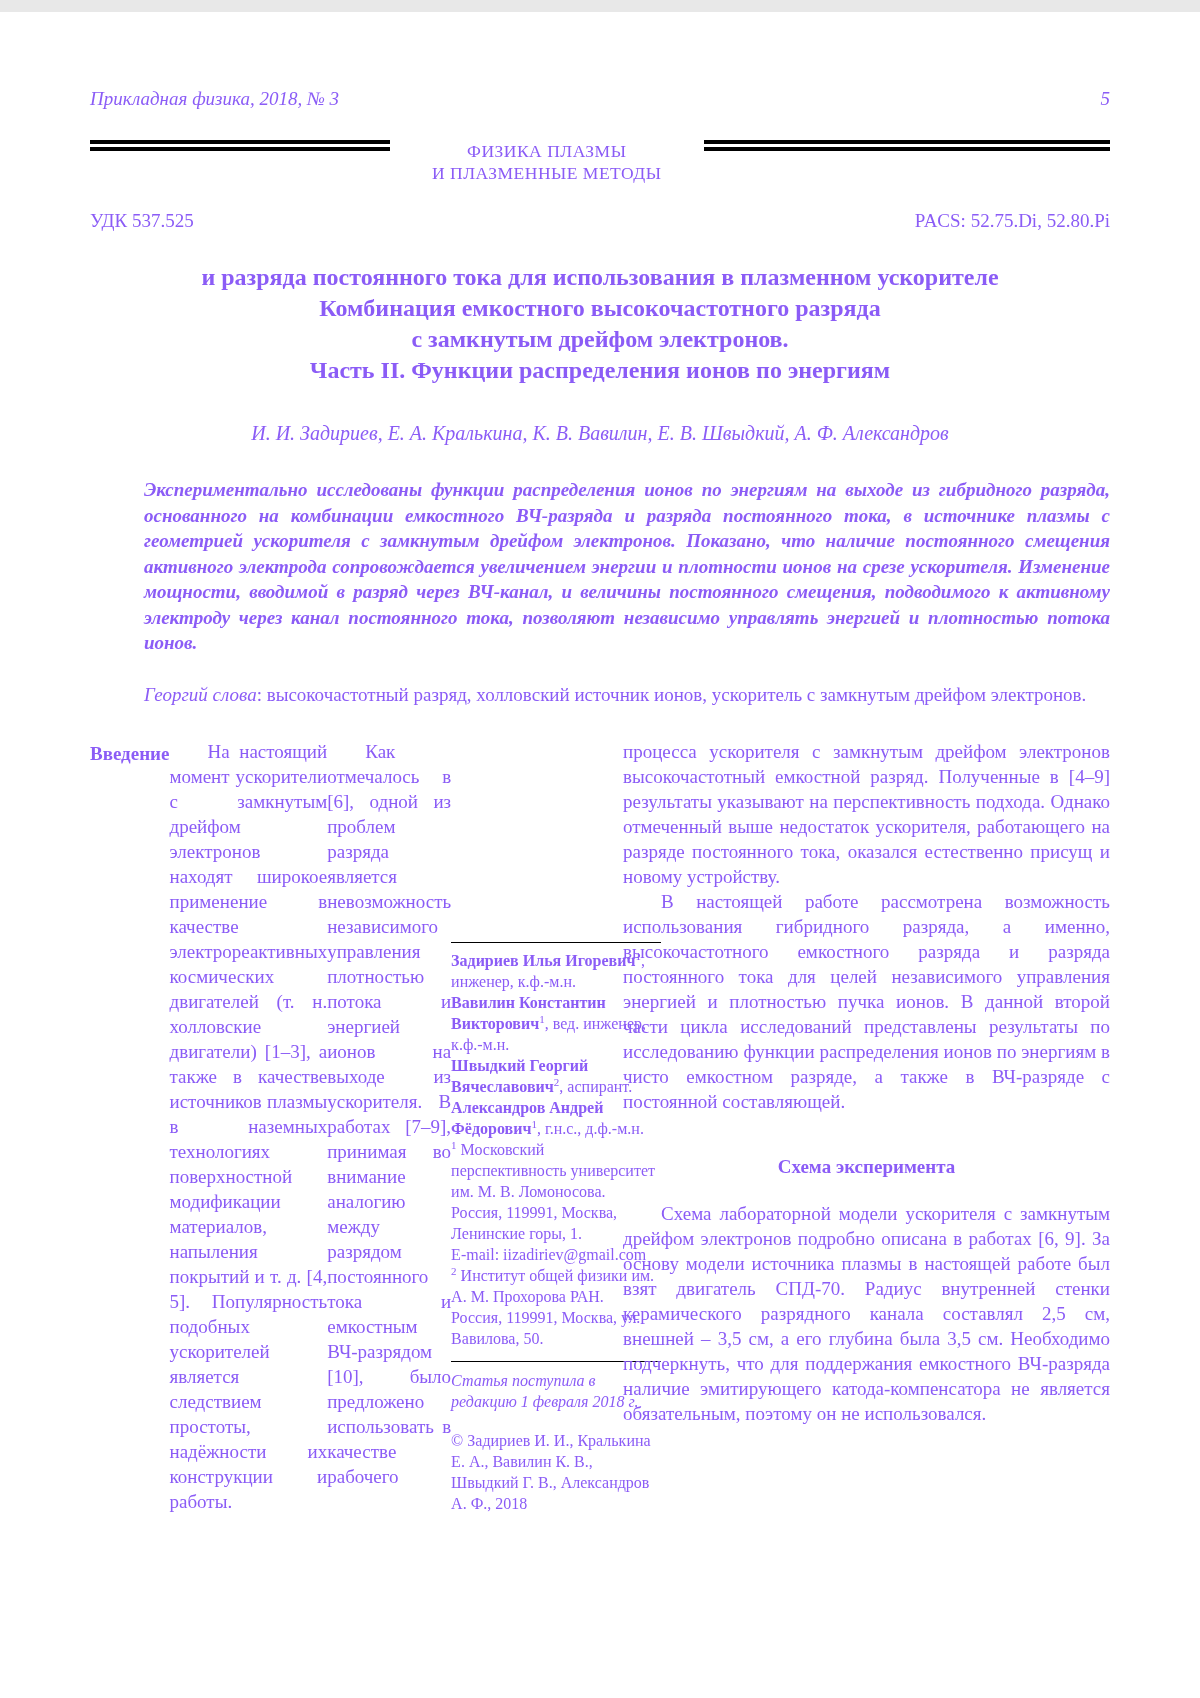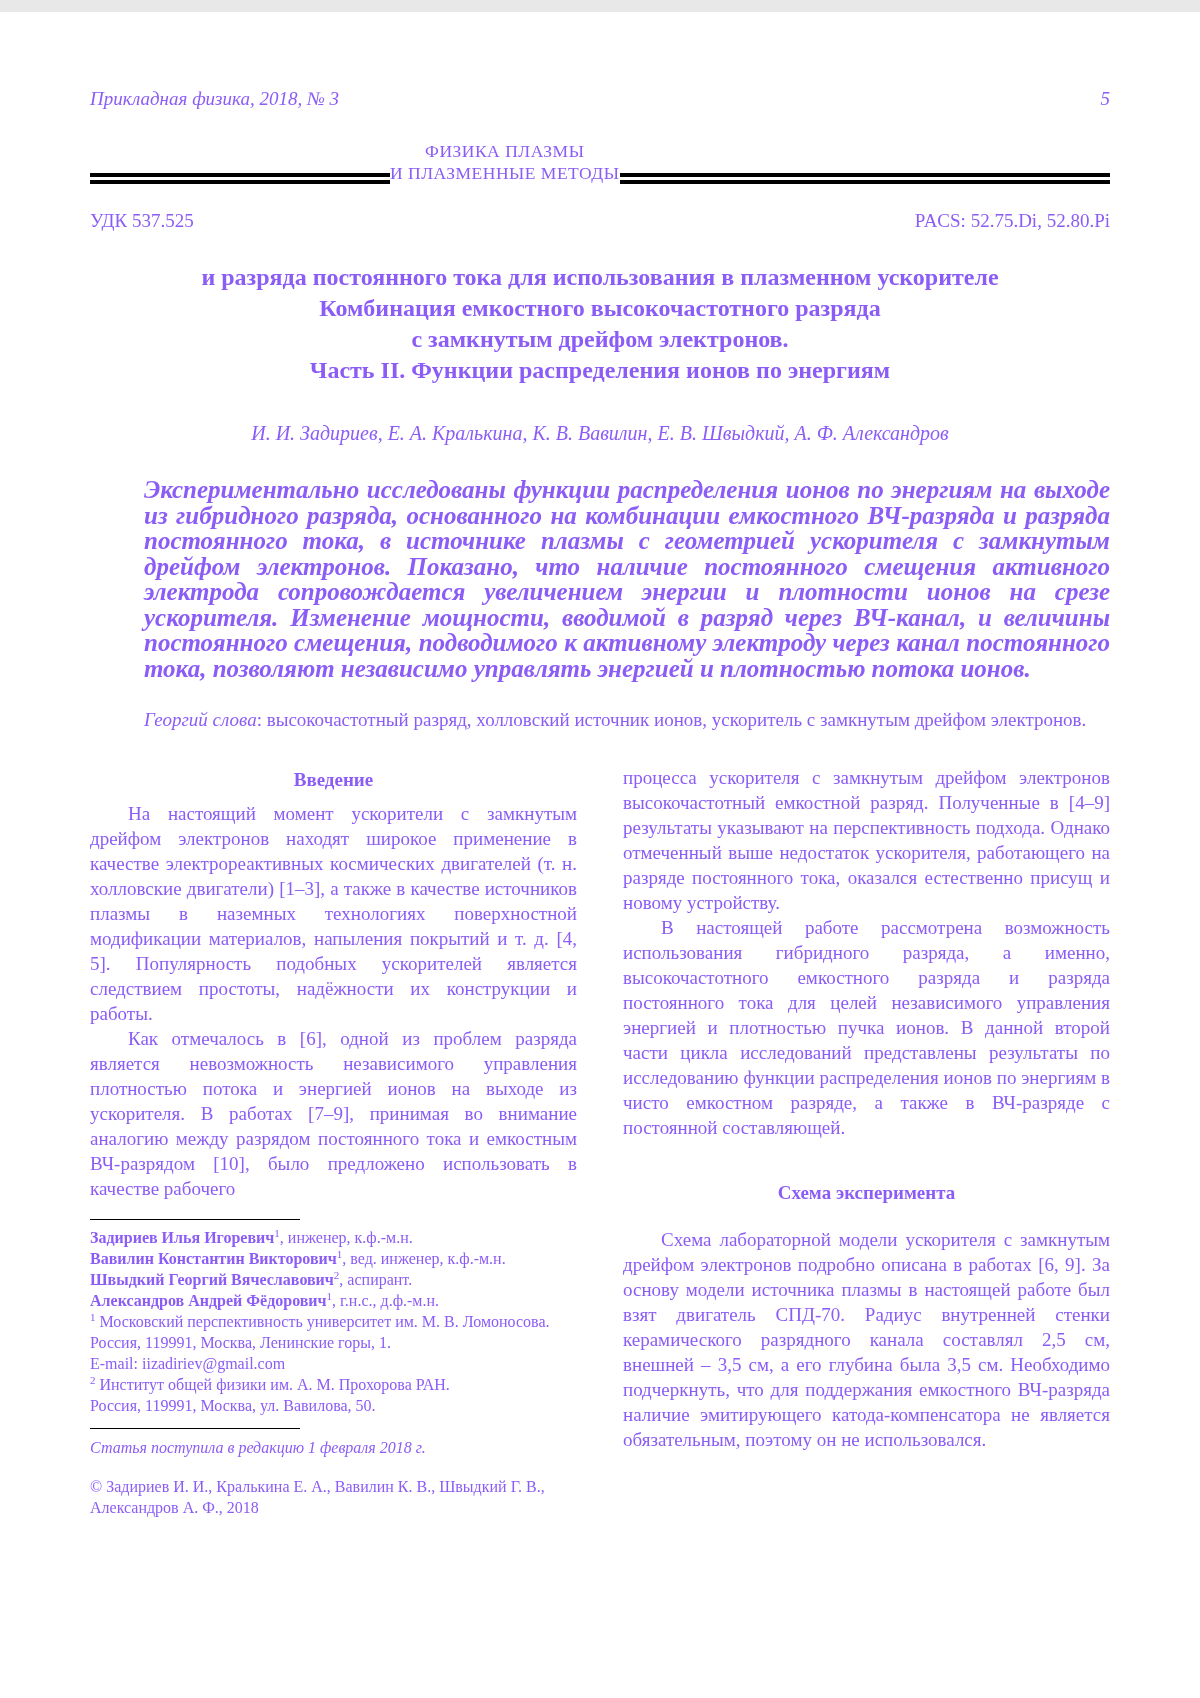--- a/index.html
+++ b/index.html
@@ -21,22 +21,23 @@
     display: flex;
     justify-content: space-between;
     font-style: italic;
     font-size: 19px;
     line-height: 22px;
   }
 
   
   .section-banner {
     display: flex;
-    align-items: flex-end;
+    align-items: flex-start;
     margin-top: 30px;
+    gap: 42px;
   }
   .banner-rule {
     height: 11px;
     border-top: 4px solid #000;
     border-bottom: 4px solid #000;
     box-sizing: border-box;
   }
   .banner-rule.left { width: 300px; }
   .banner-rule.right { flex: 1; }
   .banner-text {
@@ -69,42 +70,42 @@
     font-style: italic;
     font-size: 20px;
   }
 
   
   .abstract {
     margin-top: 32px;
     padding-left: 54px;
     font-weight: bold;
     font-style: italic;
-    font-size: 25px;
+    font-size: 19px;
     line-height: 25.5px;
     text-align: justify;
   }
   .keywords {
     margin-top: 26px;
     font-size: 19px;
     line-height: 25.5px;
     text-align: justify;
     text-indent: 54px;
   }
   .keywords .kw-label { font-style: italic; }
 
   
   .columns {
     display: flex;
     margin-top: 32px;
     gap: 46px;
     align-items: stretch;
   }
   .col { width: 487px; font-size: 19px; line-height: 25px; }
-  .col-left { display: flex; flex-direction: column; }
+  .col-left { display: flex; }
   .col-heading {
     text-align: center;
     font-weight: bold;
     margin: 2px 0 9px 0;
   }
   .col-heading.scheme { margin: 40px 0 22px 0; }
   .para {
     margin: 0;
     text-align: justify;
     text-indent: 38px;

